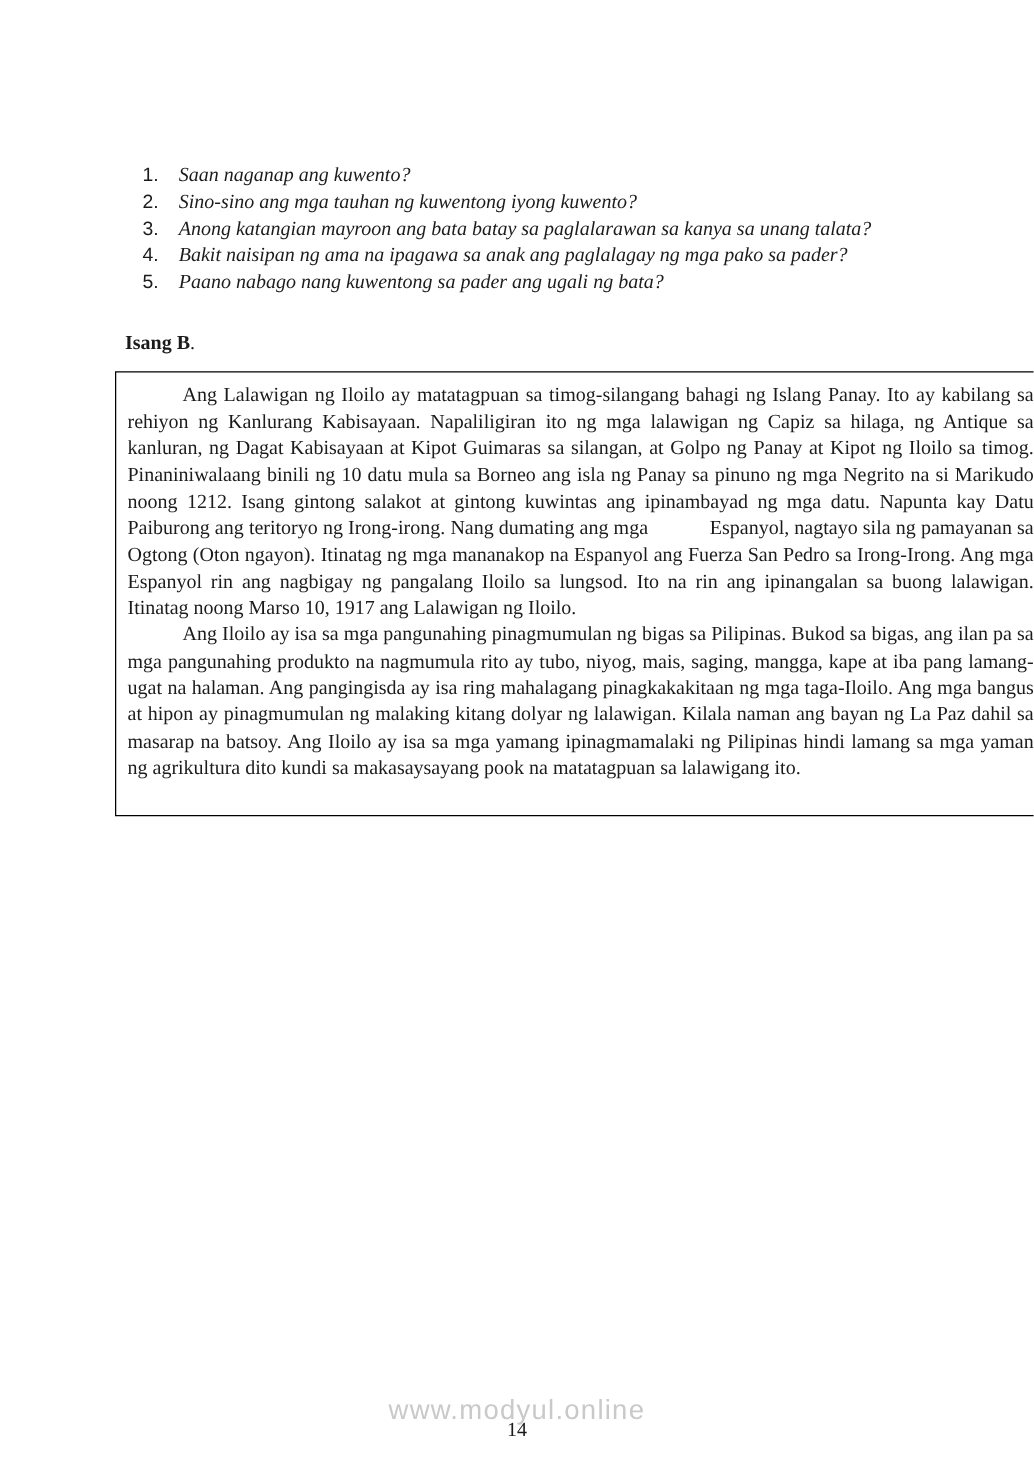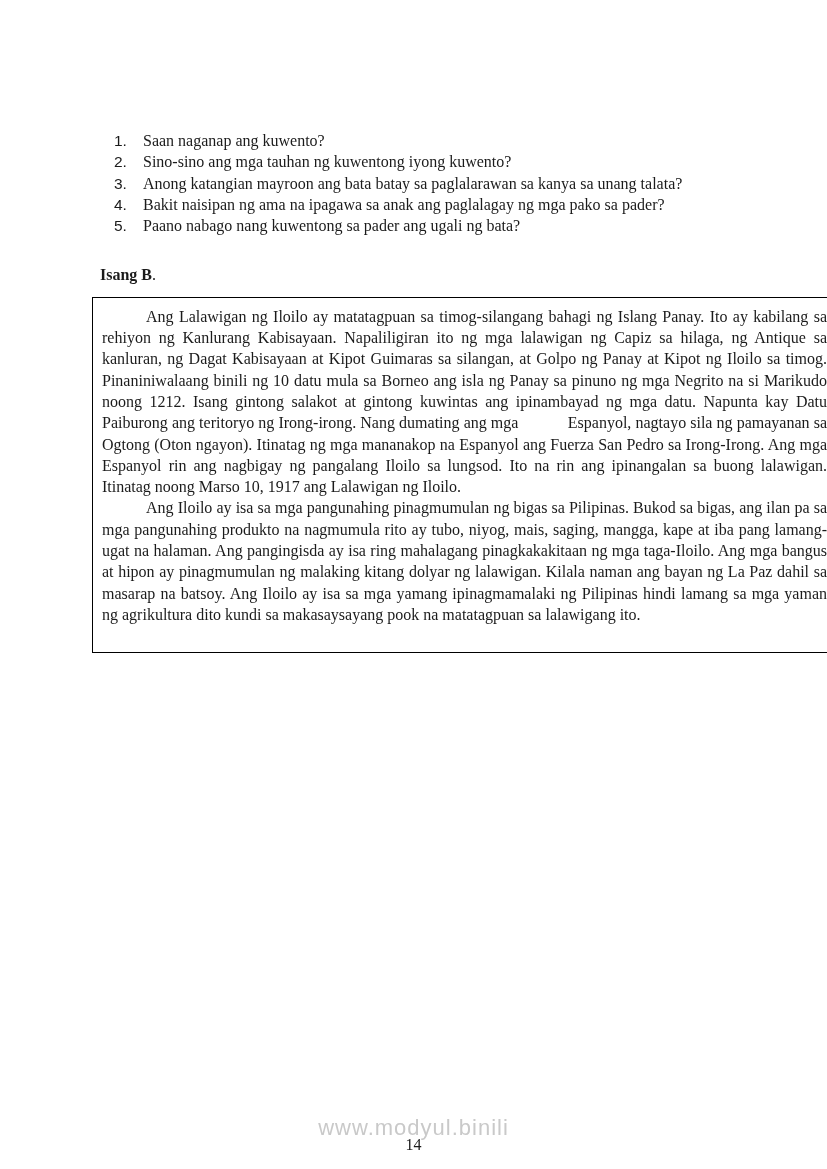--- a/index.html
+++ b/index.html
@@ -31,20 +31,21 @@
   }
   .q-num {
     flex: 0 0 29px;
     font-family: "Liberation Sans", "DejaVu Sans", sans-serif;
     font-size: 15.5px;
     line-height: 21.3px;
   }
   .q-text {
     flex: 1;
     text-align: justify;
+    font-style: italic;
   }
   
   .gawain {
     display: flex;
     margin: 28px 0 0 100px;
     width: 622px;
     align-items: flex-start;
   }
   .gawain-label {
     flex: 0 0 90px;
@@ -123,15 +124,15 @@
   <div class="gawain">
     <span class="gawain-label"><span class="bold">Isang B</span><span>.</span></span>
   </div>
 
   <div class="reading-box">
     <p>Ang Lalawigan ng Iloilo ay matatagpuan sa timog-silangang bahagi ng Islang Panay. Ito ay kabilang sa rehiyon ng Kanlurang Kabisayaan. Napaliligiran ito ng mga lalawigan ng Capiz sa hilaga, ng Antique sa kanluran, ng Dagat Kabisayaan at Kipot Guimaras sa silangan, at Golpo ng Panay at Kipot ng Iloilo sa timog. Pinaniniwalaang binili ng 10 datu mula sa Borneo ang isla ng Panay sa pinuno ng mga Negrito na si Marikudo noong 1212. Isang gintong salakot at gintong kuwintas ang ipinambayad ng mga datu. Napunta kay Datu Paiburong ang teritoryo ng Irong-irong. Nang dumating ang mga &nbsp;&nbsp;&nbsp;&nbsp;&nbsp;&nbsp;&nbsp;&nbsp;&nbsp;&nbsp; Espanyol, nagtayo sila ng pamayanan sa Ogtong (Oton ngayon). Itinatag ng mga mananakop na Espanyol ang Fuerza San Pedro sa Irong-Irong. Ang mga Espanyol rin ang nagbigay ng pangalang Iloilo sa lungsod. Ito na rin ang ipinangalan sa buong lalawigan. Itinatag noong Marso 10, 1917 ang Lalawigan ng Iloilo.</p>
     <p>Ang Iloilo ay isa sa mga pangunahing pinagmumulan ng bigas sa Pilipinas. Bukod sa bigas, ang ilan pa sa mga pangunahing produkto na nagmumula rito ay tubo, niyog, mais, saging, mangga, kape at iba pang lamang-ugat na halaman. Ang pangingisda ay isa ring mahalagang pinagkakakitaan ng mga taga-Iloilo. Ang mga bangus at hipon ay pinagmumulan ng malaking kitang dolyar ng lalawigan. Kilala naman ang bayan ng La Paz dahil sa masarap na batsoy. Ang Iloilo ay isa sa mga yamang ipinagmamalaki ng Pilipinas hindi lamang sa mga yaman ng agrikultura dito kundi sa makasaysayang pook na matatagpuan sa lalawigang ito.</p>
   </div>
 
   <div class="page-number">14</div>
-  <div class="watermark">www.modyul.binili</div>
+  <div class="watermark">www.modyul.online</div>
 
 </div>
 
 </body></html>

